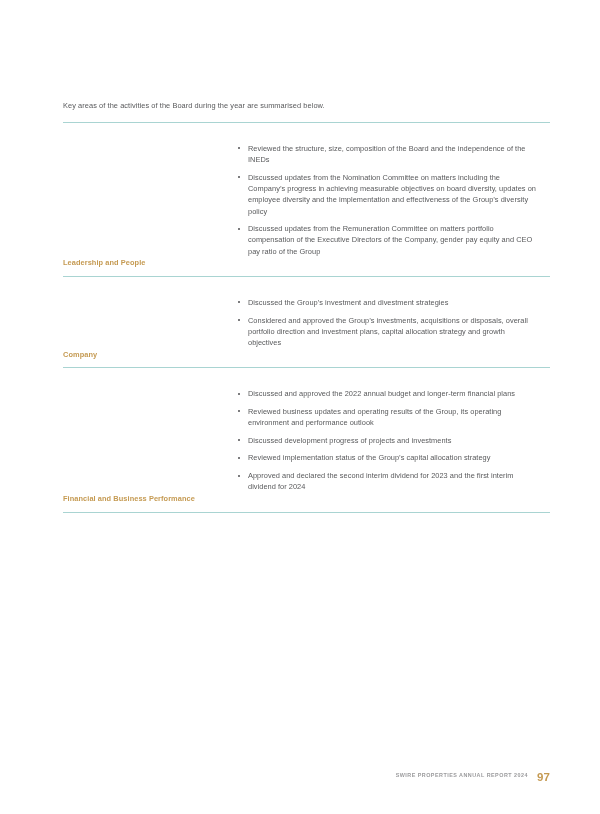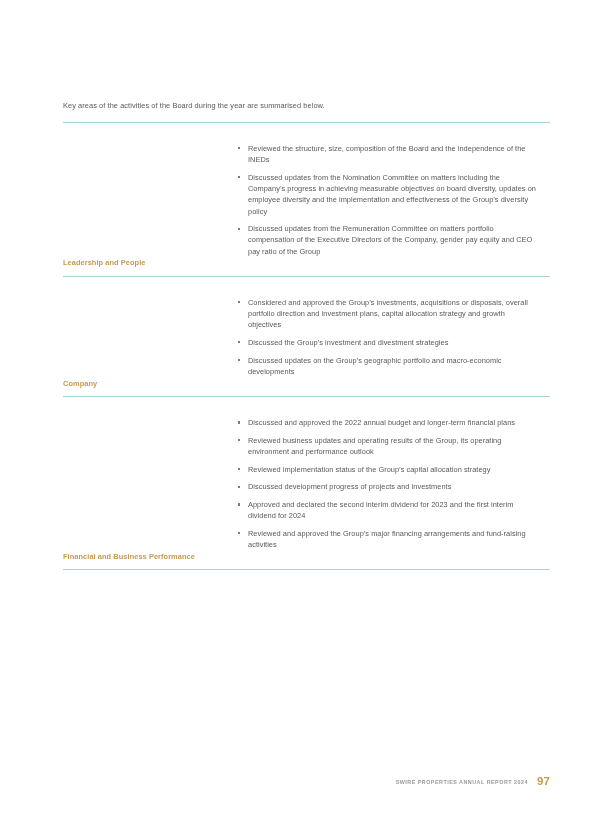--- a/index.html
+++ b/index.html
@@ -101,21 +101,21 @@
     background: #7c7c7e;
   }
 
   .footer {
     position: absolute;
     left: 0;
     top: 772px;
     width: 600px;
     height: 20px;
     display: flex;
-    align-items: center;
+    align-items: flex-start;
     justify-content: flex-end;
     padding-right: 50px;
     box-sizing: border-box;
   }
 
   .footer-text {
     font-size: 5.4px;
     letter-spacing: 0.09em;
     color: #9a9a9c;
     font-weight: bold;
@@ -150,37 +150,35 @@
             <li>Discussed updates from the Nomination Committee on matters including the Company’s progress in achieving measurable objectives on board diversity, updates on employee diversity and the implementation and effectiveness of the Group’s diversity policy</li>
             <li>Discussed updates from the Remuneration Committee on matters portfolio compensation of the Executive Directors of the Company, gender pay equity and CEO pay ratio of the Group</li>
           </ul>
         </div>
       </div>
 
       <div class="row">
         <div class="row-label">Company</div>
         <div class="row-items">
           <ul class="bullets">
+            <li>Discussed the Group’s investment and divestment strategies</li>
             <li>Considered and approved the Group’s investments, acquisitions or disposals, overall portfolio direction and investment plans, capital allocation strategy and growth objectives</li>
-            <li>Discussed the Group’s investment and divestment strategies</li>
-            <li>Discussed updates on the Group’s geographic portfolio and macro-economic developments</li>
           </ul>
         </div>
       </div>
 
       <div class="row last">
         <div class="row-label">Financial and Business Performance</div>
         <div class="row-items">
           <ul class="bullets">
             <li>Discussed and approved the 2022 annual budget and longer-term financial plans</li>
             <li>Reviewed business updates and operating results of the Group, its operating environment and performance outlook</li>
+            <li>Discussed development progress of projects and investments</li>
             <li>Reviewed implementation status of the Group’s capital allocation strategy</li>
-            <li>Discussed development progress of projects and investments</li>
             <li>Approved and declared the second interim dividend for 2023 and the first interim dividend for 2024</li>
-            <li>Reviewed and approved the Group’s major financing arrangements and fund-raising activities</li>
           </ul>
         </div>
       </div>
 
     </div>
   </div>
 
   <div class="footer">
     <span class="footer-text">SWIRE PROPERTIES ANNUAL REPORT 2024</span>
     <span class="footer-page">97</span>

